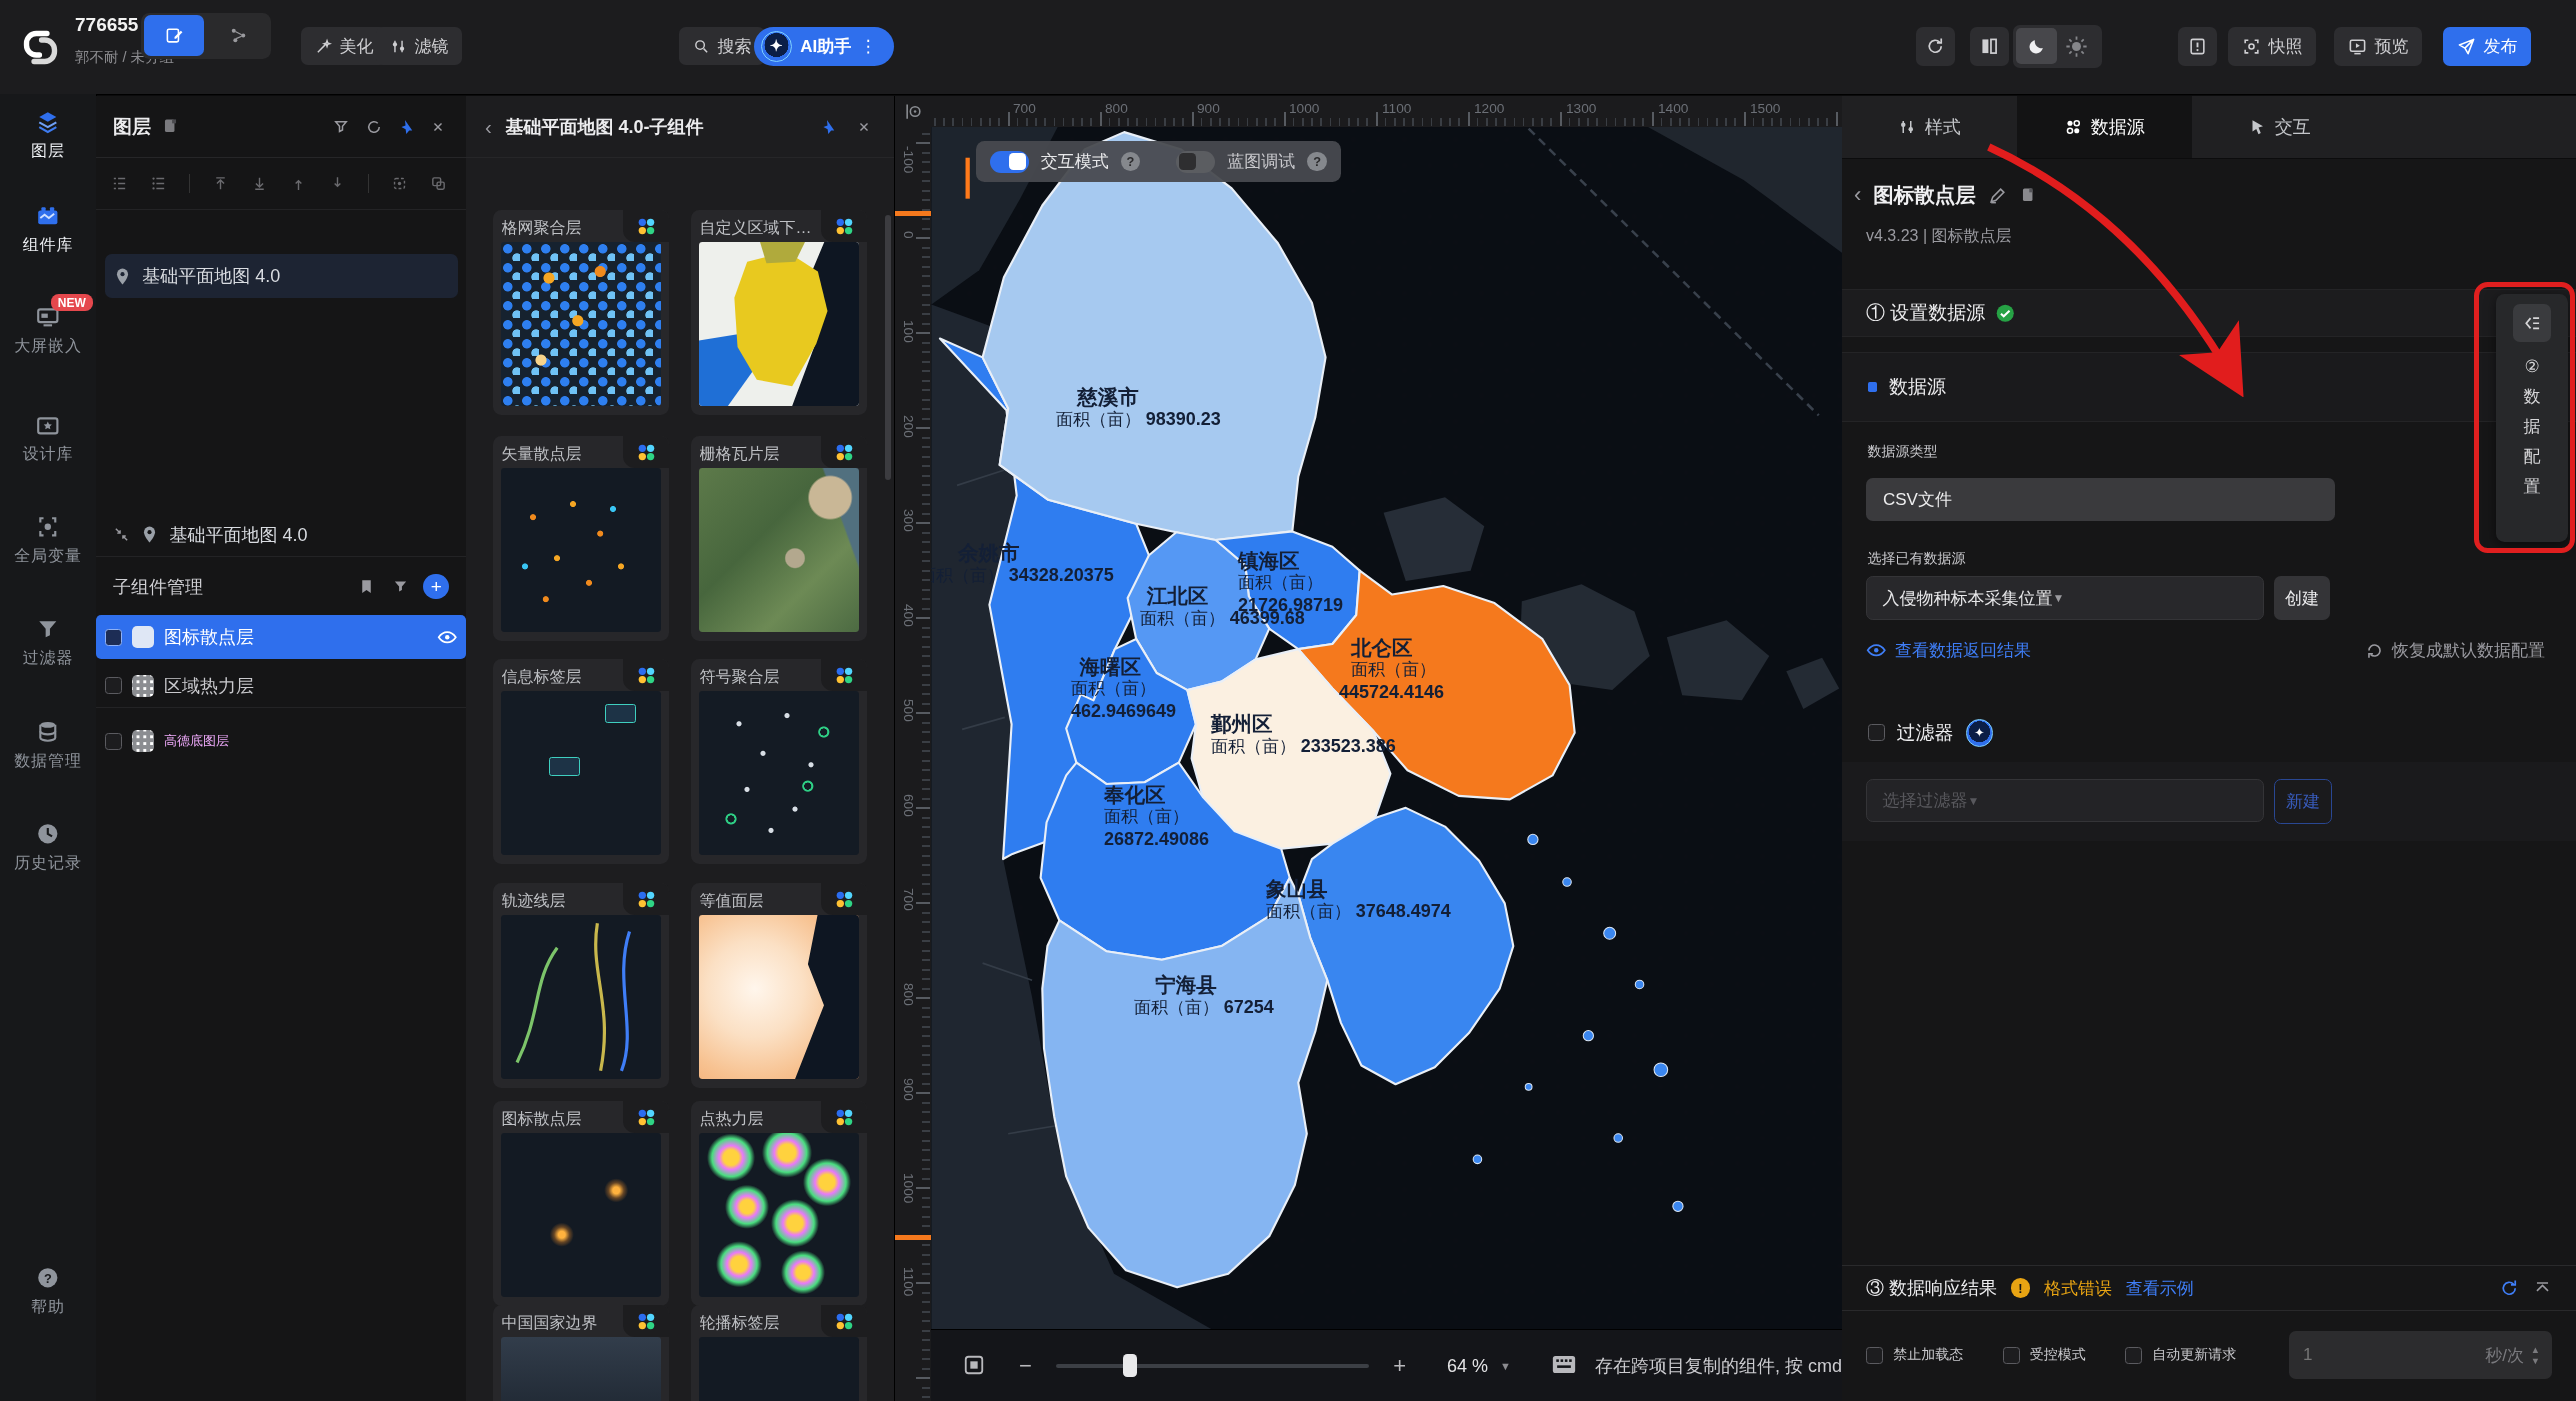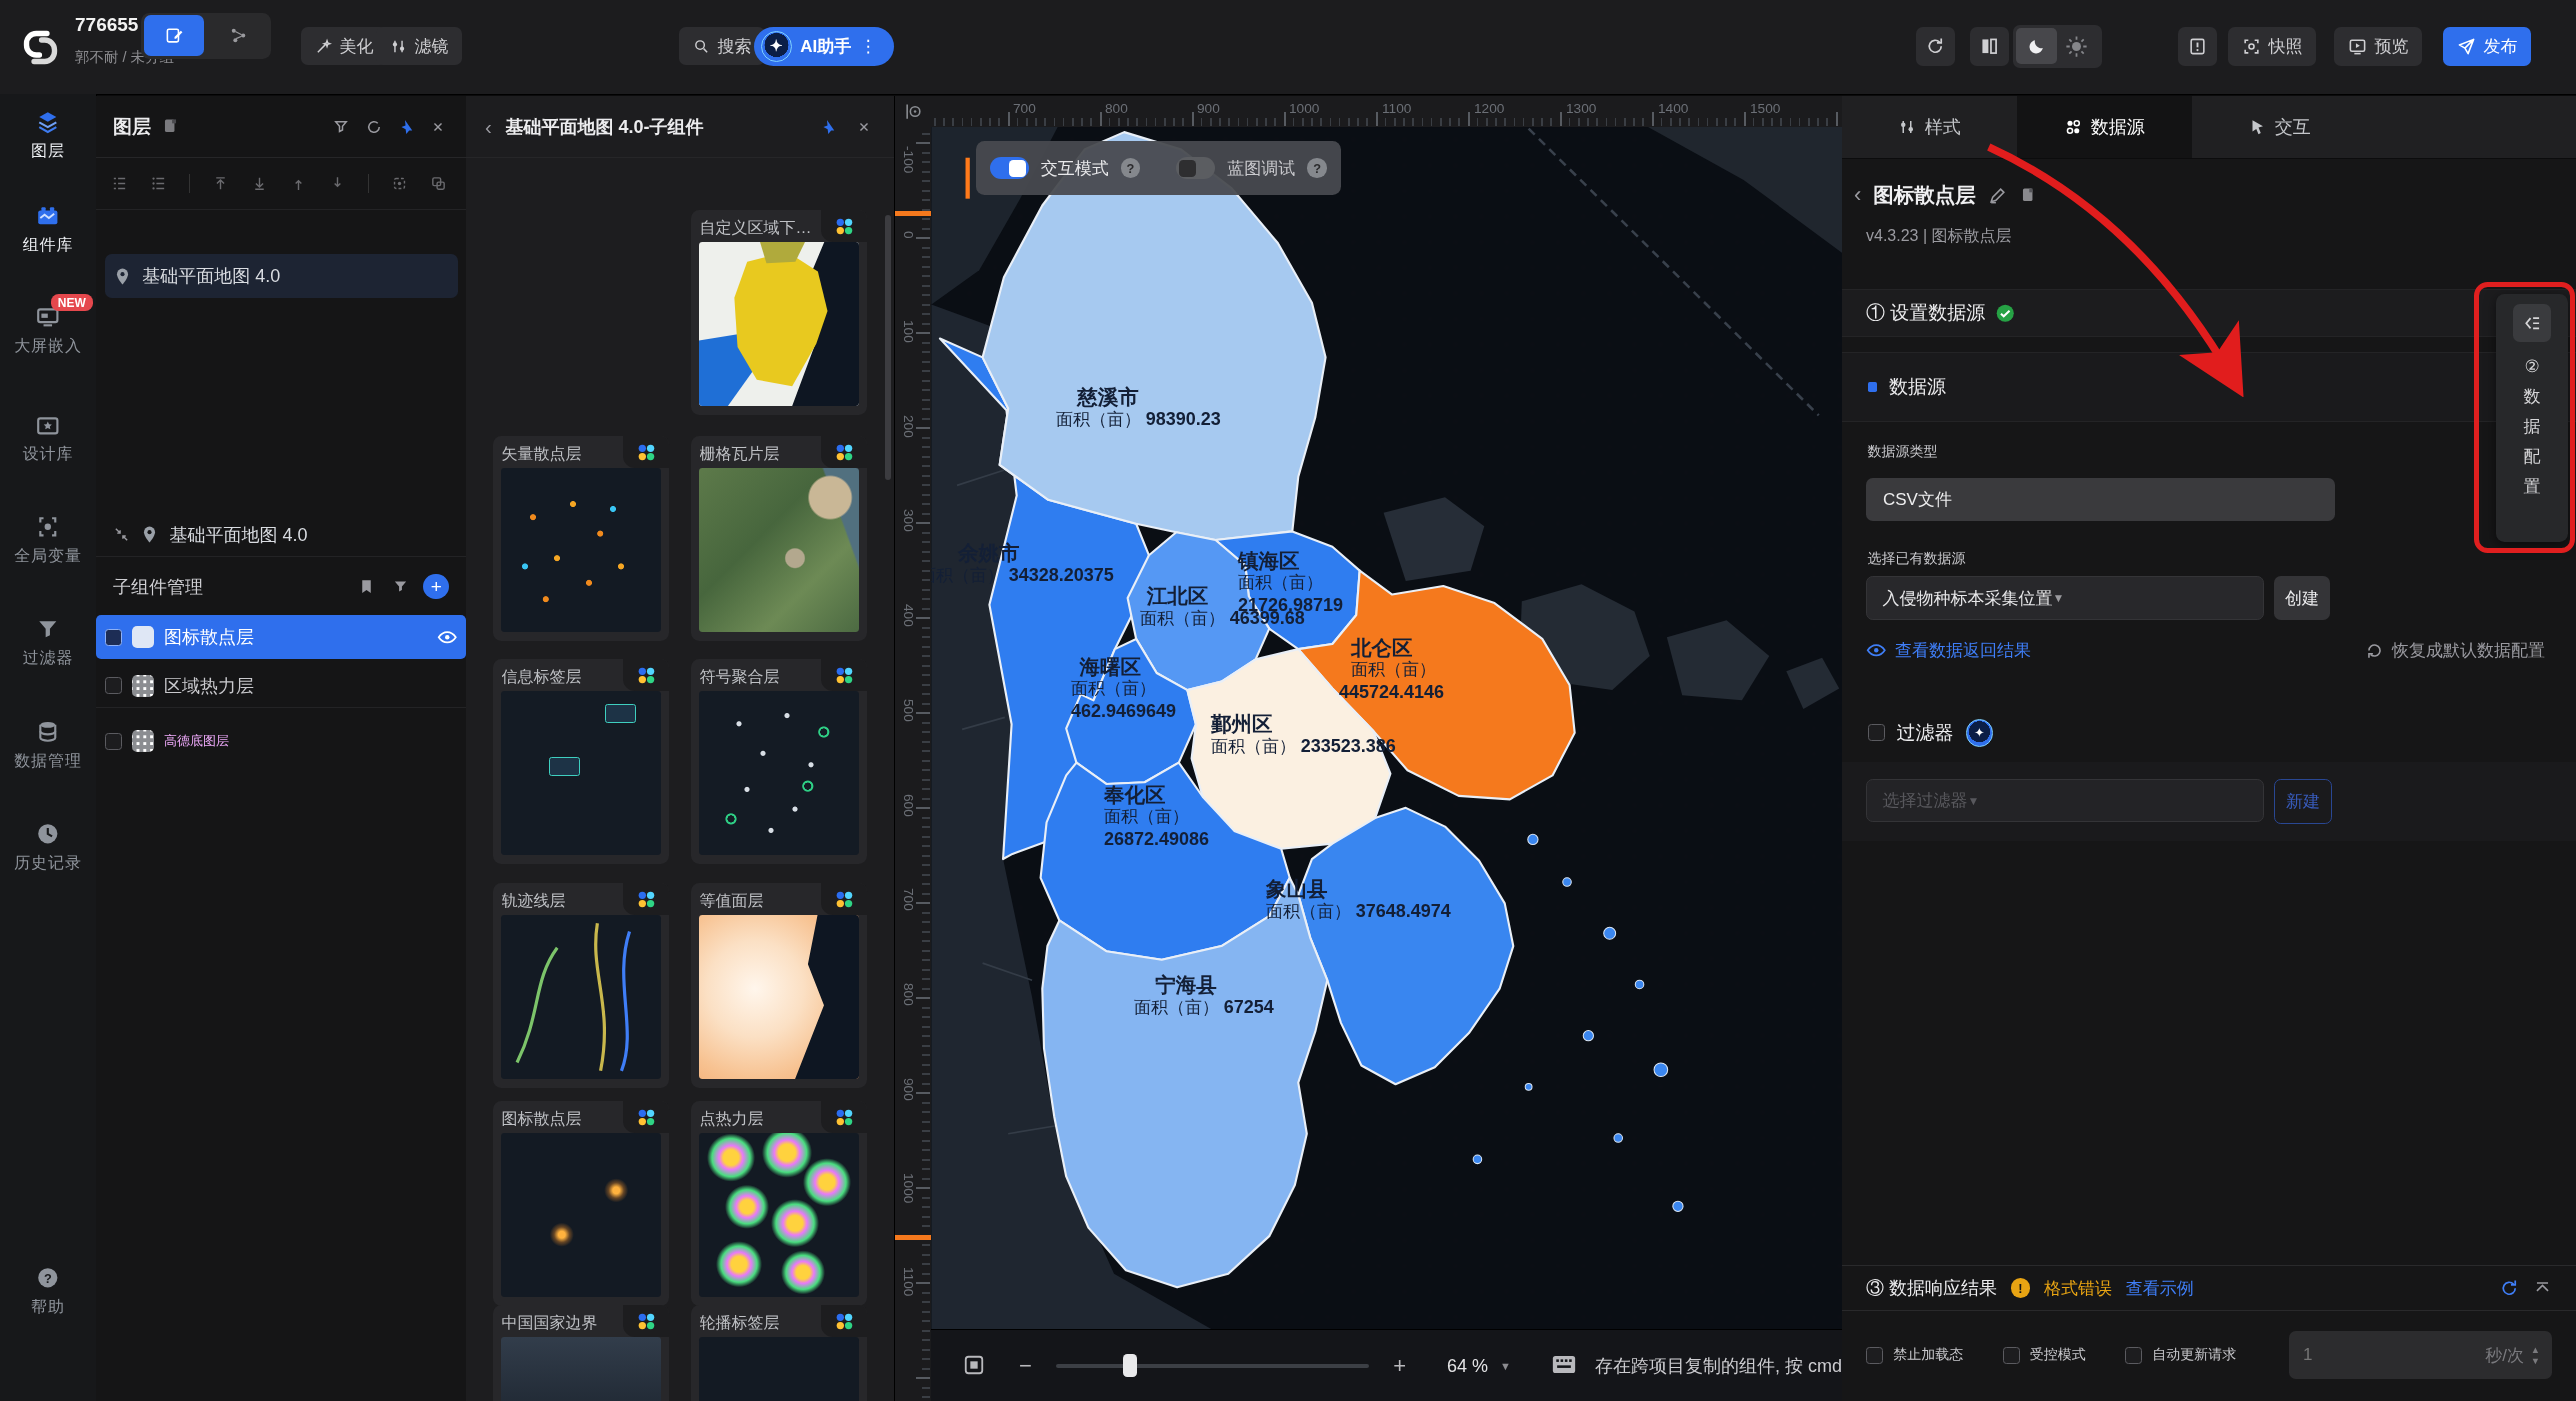--- a/index.html
+++ b/index.html
@@ -104,21 +104,21 @@
   .vlabel{writing-mode:vertical-rl;}
   .hticks-min{position:absolute;left:2.6px;right:0;bottom:0.9px;height:7.7px;
       background:repeating-linear-gradient(90deg,#3a3e44 0 1.7px,transparent 1.7px 9.2px);}
   .hticks-maj{position:absolute;left:77px;right:0;bottom:0.9px;height:14.5px;
       background:repeating-linear-gradient(90deg,#575b61 0 1.7px,transparent 1.7px 92px);}
   .vticks-min{position:absolute;top:6px;bottom:0;right:0.9px;width:7.7px;
       background:repeating-linear-gradient(180deg,#3a3e44 0 1.7px,transparent 1.7px 9.5px);}
   .vticks-maj{position:absolute;top:15.4px;bottom:0;right:0.9px;width:14.5px;
       background:repeating-linear-gradient(180deg,#575b61 0 1.7px,transparent 1.7px 95px);}
   .vmark{position:absolute;left:0;width:36px;height:5.1px;background:#f5791d;}
-  .pill{position:absolute;left:81px;top:45px;height:54px;background:rgba(72,74,79,.95);border-radius:8.5px;
+  .pill{position:absolute;left:81px;top:45px;height:41px;background:rgba(72,74,79,.95);border-radius:8.5px;
         display:flex;align-items:center;gap:12px;padding:0 13.7px;}
   .toggle{width:39px;height:22px;border-radius:11px;position:relative;}
   .toggle .knob{position:absolute;top:2.6px;width:17px;height:17px;border-radius:4.3px;background:#fff;}
   .qmark{width:19.6px;height:19.6px;border-radius:50%;background:#85888d;color:#2b2b2d;font-size:12.8px;font-weight:bold;
          display:flex;align-items:center;justify-content:center;}
   .cv-footer{position:absolute;left:36px;right:0;bottom:0;height:72px;background:#141519;border-top:0.9px solid #000;
              display:flex;align-items:center;white-space:nowrap;overflow:hidden;}
   .slider-track{width:397px;height:4.3px;background:#3c3f45;border-radius:2.6px;position:relative;}
   .slider-thumb{position:absolute;left:67px;top:-9.4px;width:13.7px;height:23px;border-radius:4.3px;background:#e9e9eb;}
   
@@ -457,20 +457,32 @@
       <span style="flex:1"></span>
       <span class="icon16">
           <svg width="18" height="18" viewBox="0 0 24 24">
             <path d="M9 3l12 12-4 1-3 5-2-6-6-2 5-3z" fill="#2f6fed" transform="rotate(10 12 12)"></path>
           </svg>
         </span>
       <span class="icon16">✕</span>
     </div>
     <div class="abs" style="right:3.4px;top:119px;width:6px;height:265px;background:#3c3c40;border-radius:3.4px"></div>
 
+    <div class="card" style="left:27px;top:114px">
+      <span class="card-label">格网聚合层</span>
+      <span class="card-dots">
+          <svg width="22" height="22" viewBox="0 0 24 24">
+            <circle cx="8" cy="8" r="4" fill="#2b6df0"></circle>
+            <circle cx="17" cy="8" r="4" fill="#52d5ff"></circle>
+            <circle cx="8" cy="17" r="4" fill="#ffc233"></circle>
+            <circle cx="17" cy="17" r="4" fill="#2fd585"></circle>
+          </svg>
+        </span>
+      <div class="thumb t-grid"></div>
+    </div>
     <div class="card" style="left:225px;top:114px">
       <span class="card-label">自定义区域下钻层</span>
       <span class="card-dots">
           <svg width="22" height="22" viewBox="0 0 24 24">
             <circle cx="8" cy="8" r="4" fill="#2b6df0"></circle>
             <circle cx="17" cy="8" r="4" fill="#52d5ff"></circle>
             <circle cx="8" cy="17" r="4" fill="#ffc233"></circle>
             <circle cx="17" cy="17" r="4" fill="#2fd585"></circle>
           </svg>
         </span>

